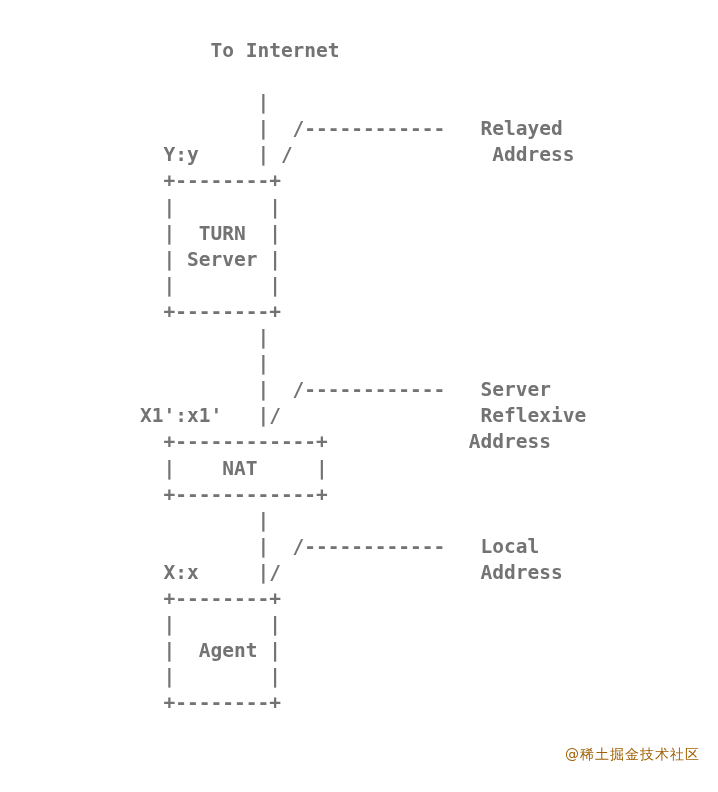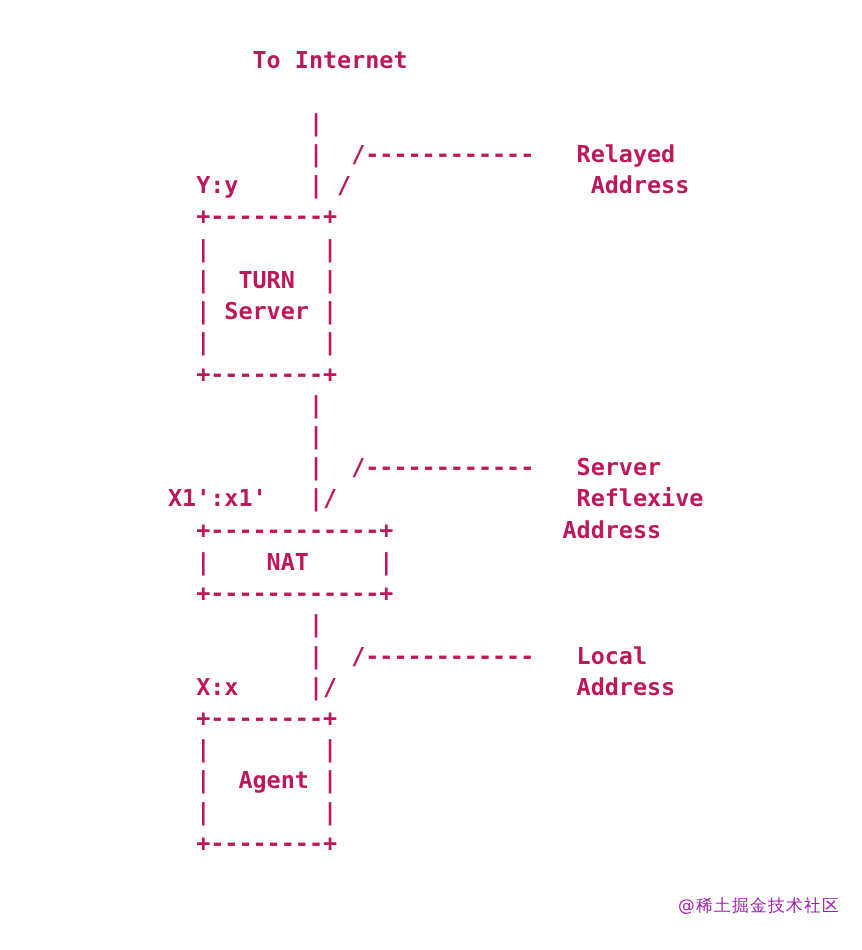--- a/index.html
+++ b/index.html
@@ -27,34 +27,34 @@
   pre.art {
     position: absolute;
     left: 140px;
     top: 38px;
     margin: 0;
     padding: 0;
     font-family: "DejaVu Sans Mono", "Liberation Mono", monospace;
     font-size: 19.5px;
     line-height: 26.1px;
     letter-spacing: 0px;
-    color: #be185d;
+    color: #737373;
     white-space: pre;
     font-weight: 600;
     -webkit-font-smoothing: none;
   }
 
   
   #watermark {
     position: absolute;
     right: 18px;
     bottom: 28px;
     font-family: "DejaVu Sans", "Liberation Sans", sans-serif;
     font-size: 14px;
-    color: #a21caf;
+    color: #a16207;
     letter-spacing: 1px;
     user-select: none;
   }
 </style>
 </head>
 <body>
 
 <div id="ascii-diagram">
   <pre class="art">      To Internet
 

